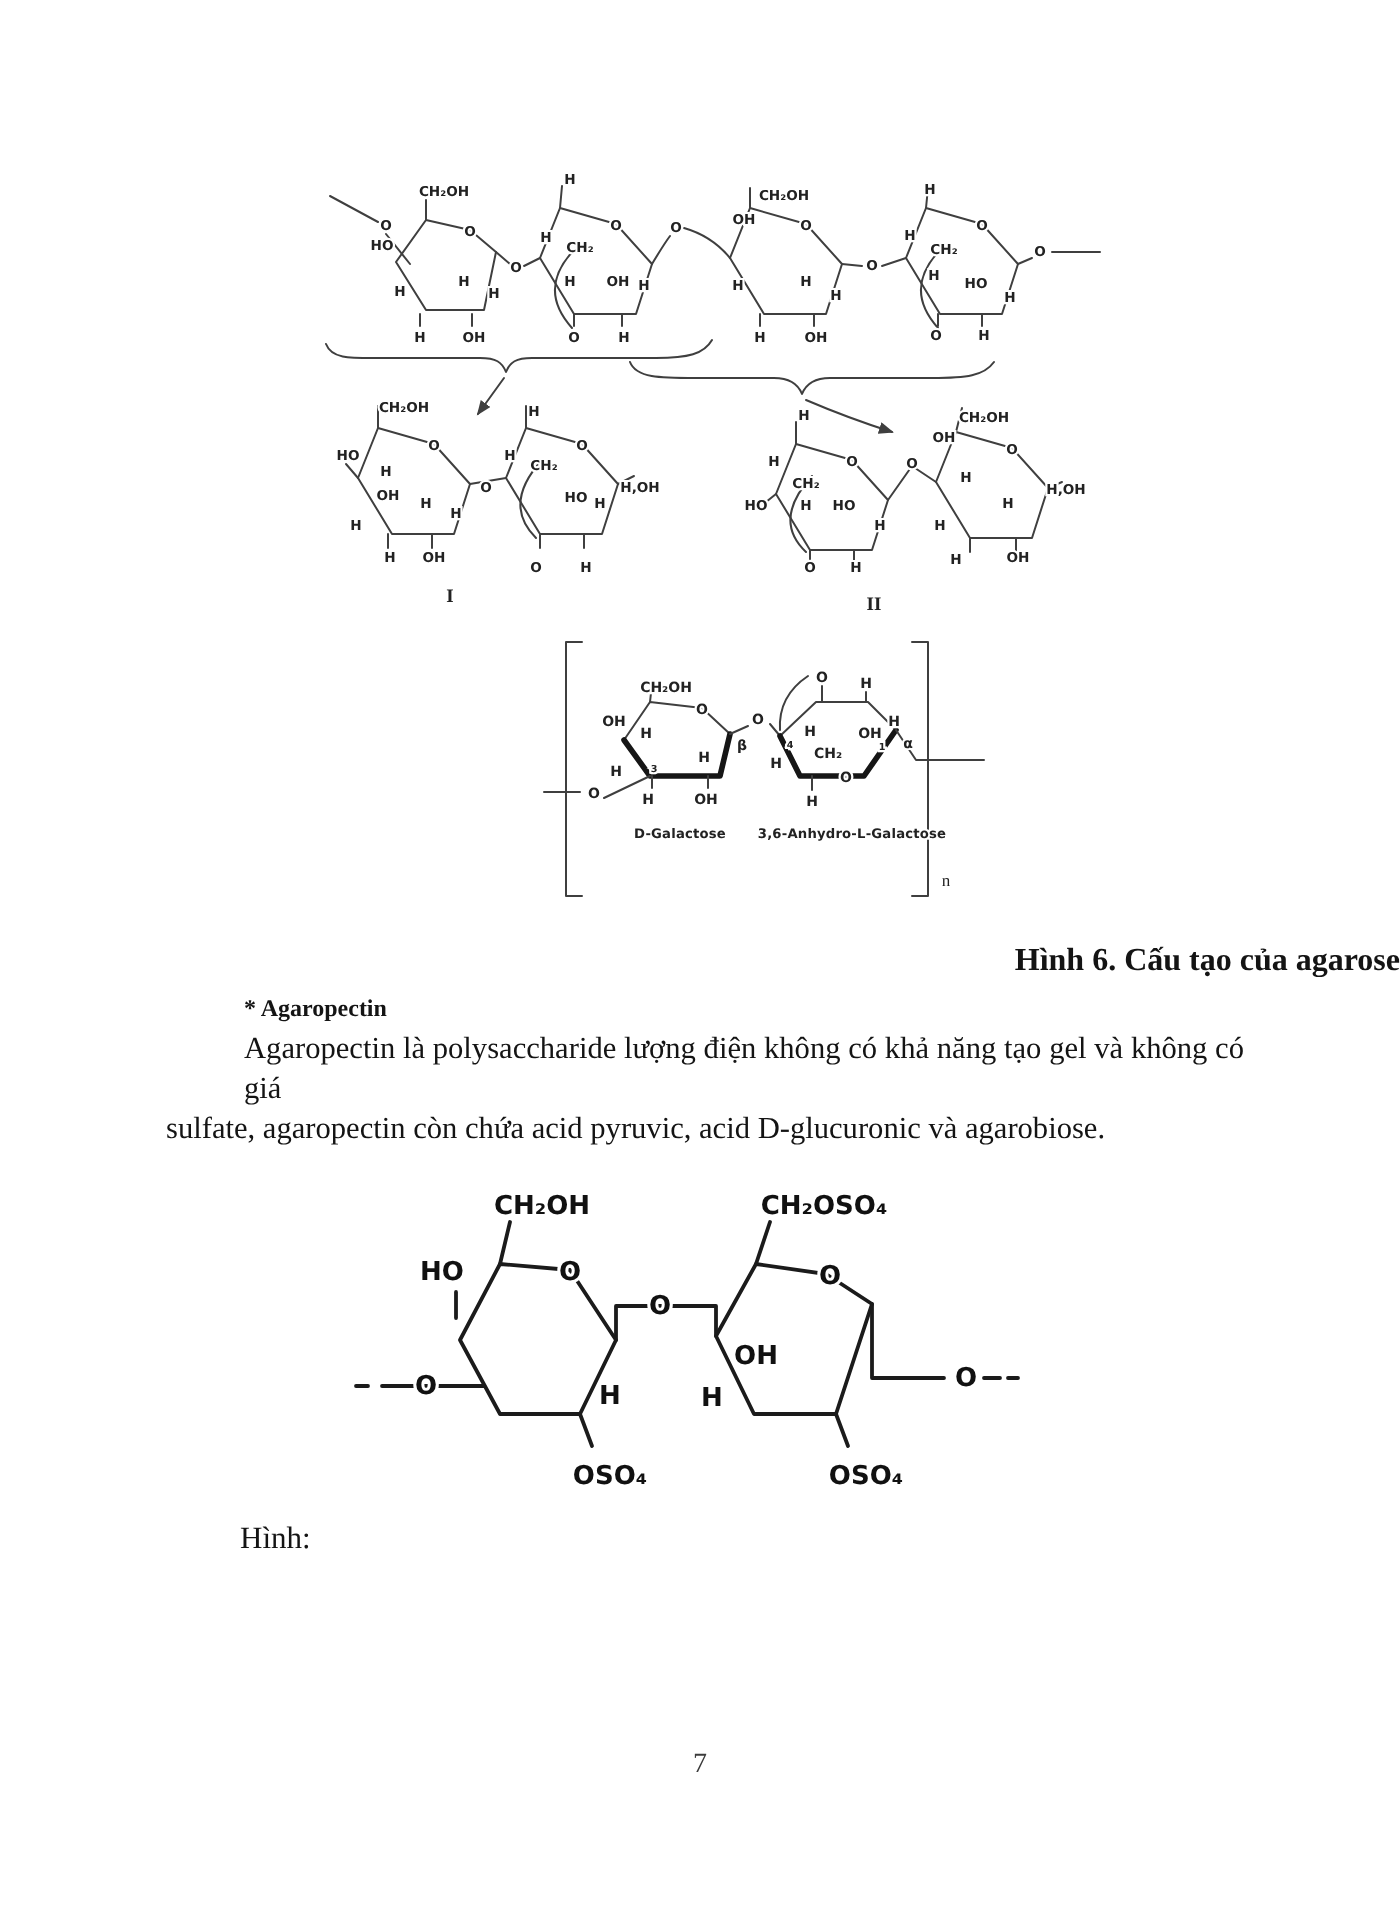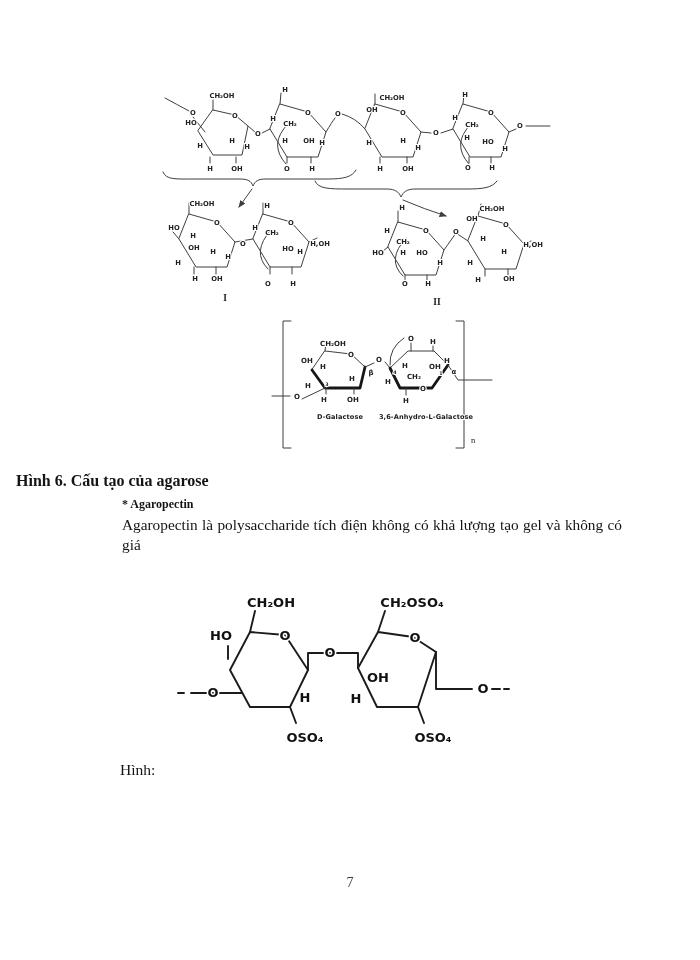--- a/index.html
+++ b/index.html
@@ -19,22 +19,22 @@
     paint-order:stroke fill; stroke:#ffffff; stroke-width:2.2px;
   }
   .fig-unit text { font-size:7px; }
   .fig-unit text.name { font-size:6.6px; letter-spacing:0.1px; }
   .fig-unit text.num { font-size:4.8px; }
   .fig-unit text.sub { font-family:"Liberation Serif",serif; font-weight:normal; font-size:8.5px; }
   .fig text.rn { font-family:"Liberation Serif",serif; font-size:9.5px; }
   .fig-agaropectin text { font-size:13px; stroke-width:3px; fill:#111; }
   
   .caption {
-    position:absolute; top:472px; left:0; width:700px; padding-left:16px;
-    box-sizing:border-box; text-align:left; font-weight:bold; font-size:16px;
+    position:absolute; top:472px; left:0; width:700px; padding-left:36px;
+    box-sizing:border-box; text-align:right; font-weight:bold; font-size:16px;
   }
   .heading { position:absolute; top:497px; left:122px; font-weight:bold; font-size:12px; }
   .para {
     position:absolute; top:515px; left:83px; width:539px;
     font-size:15.3px; line-height:20px;
   }
   .para .line { text-align:justify; text-align-last:justify; white-space:normal; }
   .para .line.first { padding-left:39px; }
   .para .line.last { text-align-last:left; }
   .or-label { position:absolute; top:761px; left:120px; font-size:15.5px; }
@@ -264,20 +264,21 @@
         <text x="308" y="108">O</text>
         <text x="258" y="157">OSO₄</text>
       </g>
   </svg>
 
   <div class="caption">Hình 6. Cấu tạo của agarose</div>
 
   <div class="heading">* Agaropectin</div>
 
   <div class="para">
-    <div class="line first">Agaropectin là polysaccharide tích điện không có khả lượng tạo gel và không có giá</div>
+    <div class="line first">Agaropectin là polysaccharide lượng điện không có khả năng tạo gel và không có giá</div>
+    <div class="line last">sulfate, agaropectin còn chứa acid pyruvic, acid D-glucuronic và agarobiose.</div>
   </div>
 
   <div class="or-label">Hình:</div>
 
   <div class="page-number">7</div>
 
 </div>
 
 </body></html>

